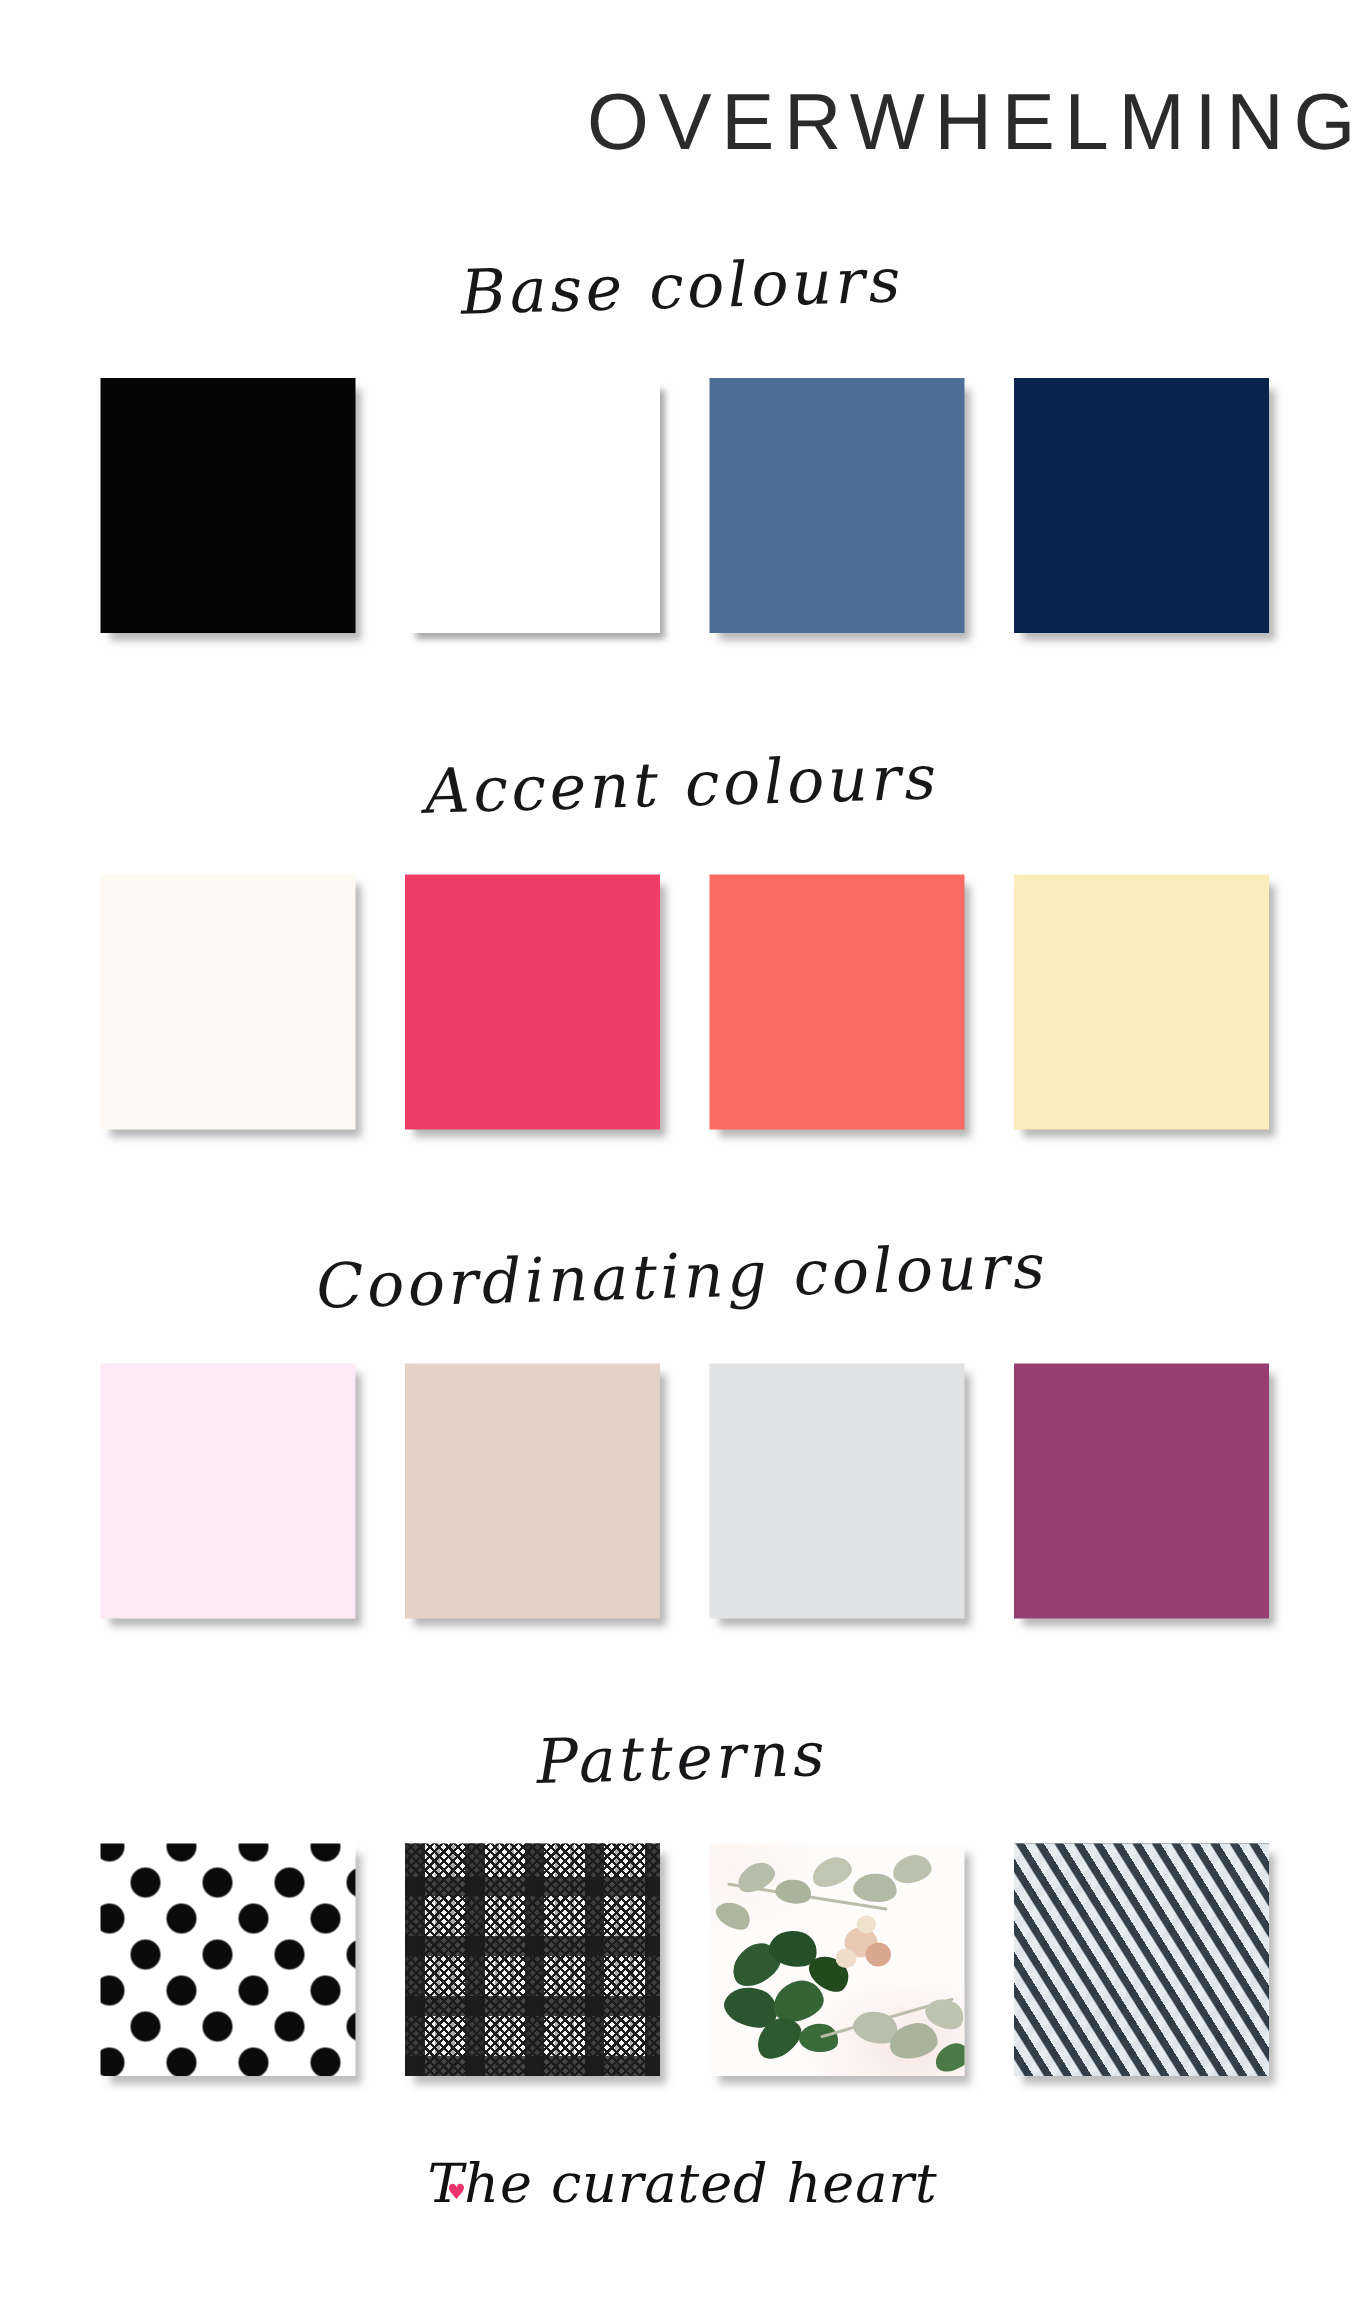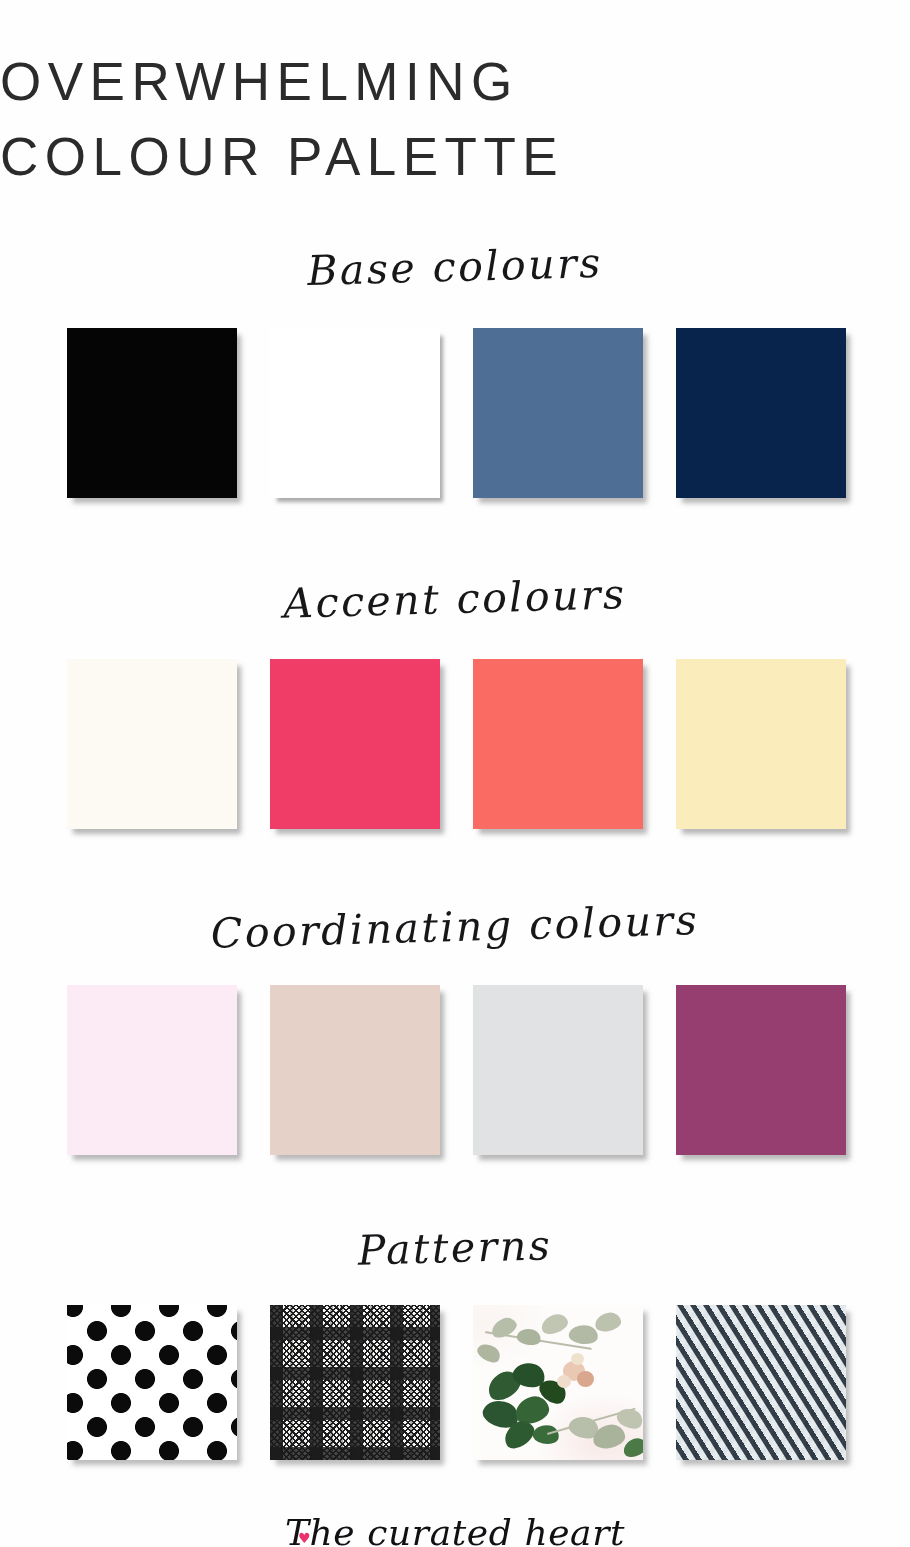--- a/index.html
+++ b/index.html
@@ -17,21 +17,21 @@
 
   .page {
     width: 910px;
     height: 1547px;
     position: relative;
     background: #fefefe;
   }
 
   
   .title-block {
-    text-align: left;
+    text-align: right;
     padding-top: 44px;
   }
   .title-line {
     font-family: "Liberation Sans", sans-serif;
     font-weight: 300;
     font-size: 53px;
     letter-spacing: 6.5px;
     color: #2b2b2b;
     line-height: 1.42;
     white-space: nowrap;
@@ -180,21 +180,20 @@
   .row-pattern { margin-top: 36px; }
   .footer      { margin-top: 52px; }
 </style>
 </head>
 <body>
 
 <div class="page">
 
   <div class="title-block">
     <div class="title-line">OVERWHELMING</div>
-    <div class="title-line">COLOUR PALETTE</div>
   </div>
 
   <div class="section-heading h-base">Base colours</div>
   <div class="swatch-row row-base">
     <div class="swatch" style="background-color: rgb(5, 5, 5);"></div>
     <div class="swatch is-white" style="background-color: rgb(255, 255, 255);"></div>
     <div class="swatch" style="background-color: rgb(78, 110, 149);"></div>
     <div class="swatch" style="background-color: rgb(8, 36, 76);"></div>
   </div>
 

